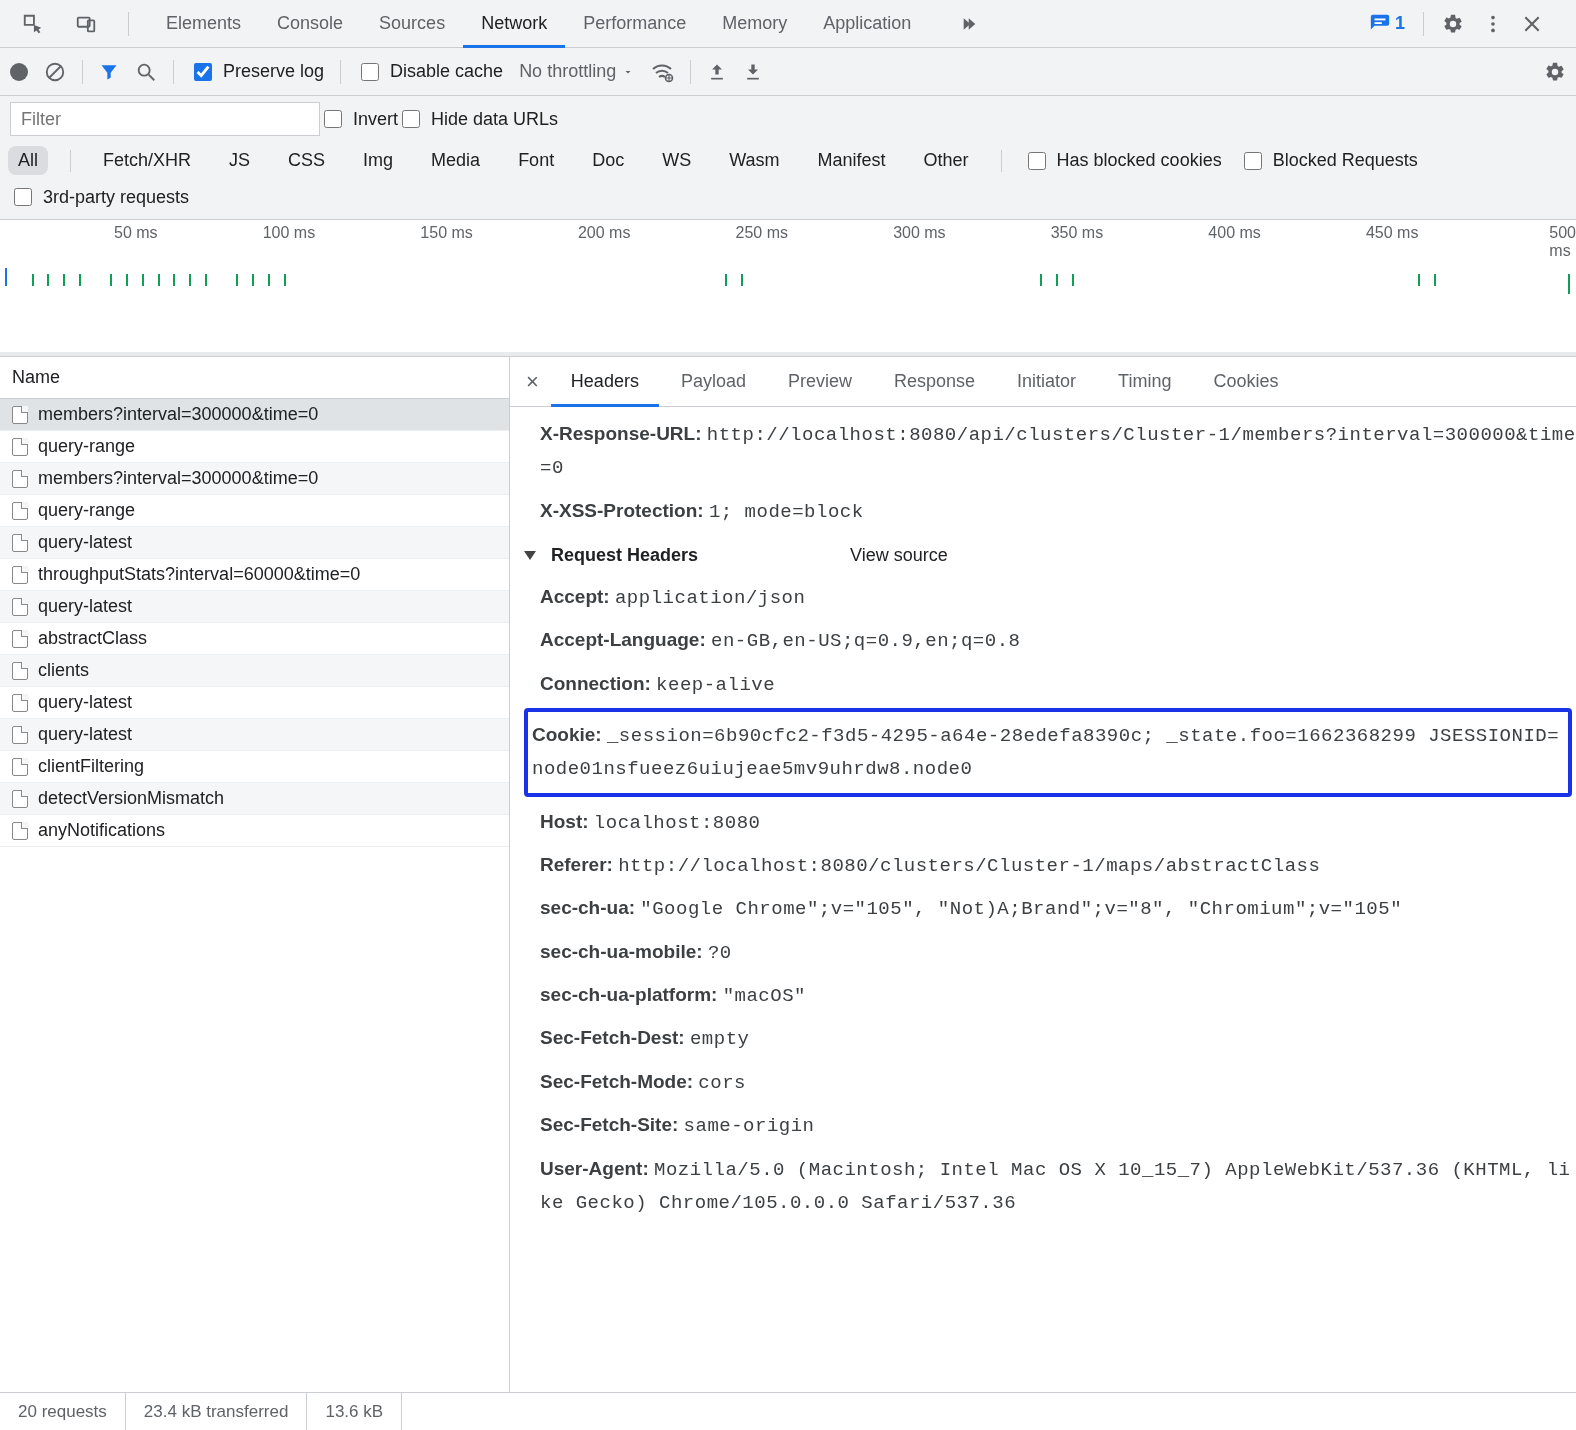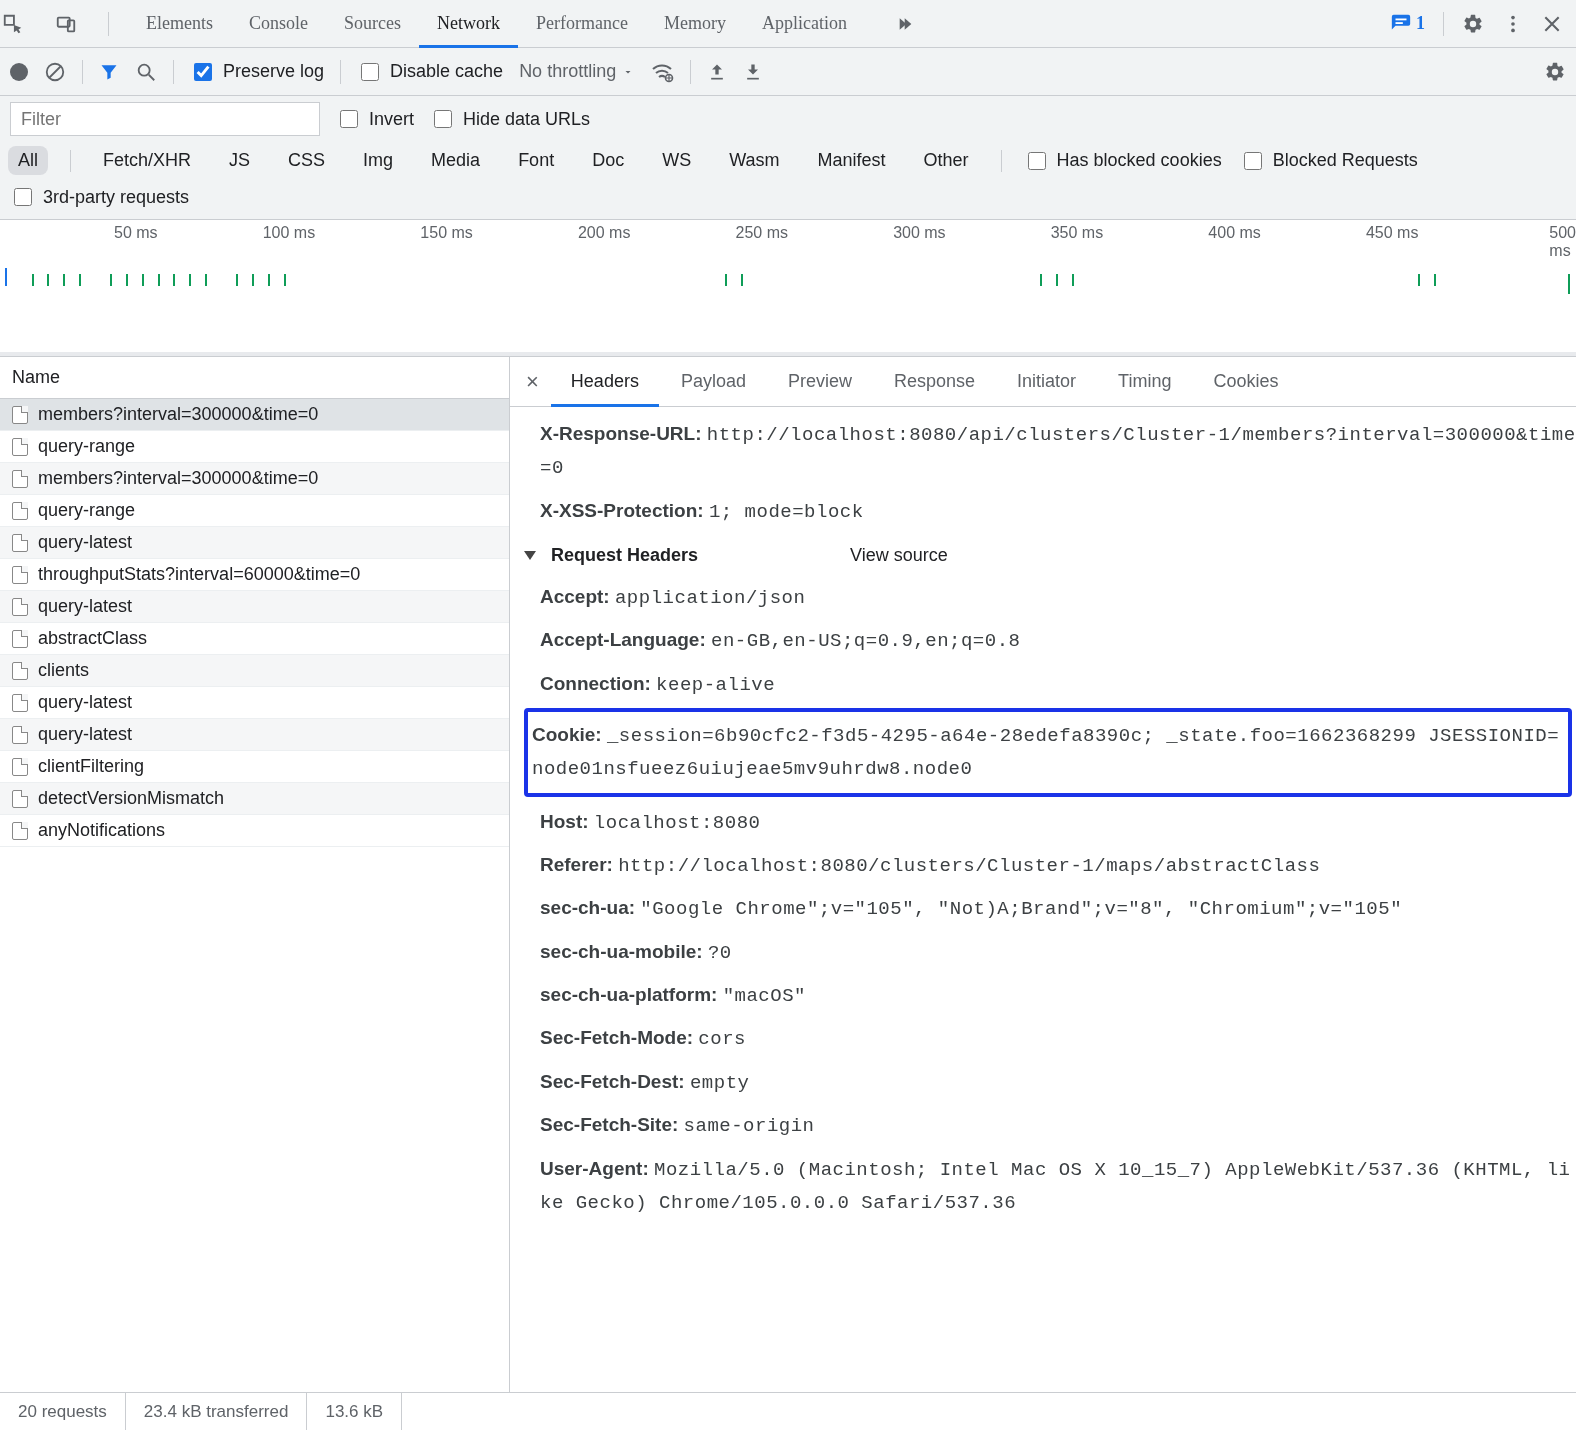--- a/index.html
+++ b/index.html
@@ -13,21 +13,21 @@
     --blue:#1a73e8;
     --blue-highlight:#1a33e8;
     --mono:Menlo,"Courier New",monospace;
     --sans:"Helvetica Neue",Arial,sans-serif;
   }
   *{box-sizing:border-box;}
   html,body{margin:0;padding:0;width:1576px;height:1430px;font-family:var(--sans);font-size:18px;color:var(--text);background:var(--panel);}
   body{display:flex;flex-direction:column;overflow:hidden;}
 
   
-  .topbar{display:flex;align-items:center;height:48px;border-bottom:1px solid var(--border);background:var(--bg);padding:0 2px;gap:19px;font-family:Liberation Serif, serif;}
+  .topbar{display:flex;align-items:center;height:48px;border-bottom:1px solid var(--border);background:var(--bg);padding:0 22px;gap:19px;}
   .top-icon{width:34px;text-align:center;color:var(--text-dim);cursor:pointer;}
   .top-tabs{display:flex;align-items:stretch;height:100%;}
   .top-tab{padding:0 18px;display:flex;align-items:center;color:var(--text-dim);cursor:pointer;white-space:nowrap;position:relative;}
   .top-tab.active{color:var(--text);}
   .top-tab.active::after{content:"";position:absolute;left:0;right:0;bottom:-1px;height:3px;background:var(--blue);}
   .more-tabs{padding:0 14px;display:flex;align-items:center;color:var(--text-dim);cursor:pointer;}
   .top-right{margin-left:auto;display:flex;align-items:center;gap:18px;padding-right:12px;}
   .badge-msg{display:flex;align-items:center;gap:4px;color:var(--blue);font-weight:600;}
   .badge-msg svg{width:22px;height:22px;fill:var(--blue);}
   .vsep{width:1px;height:24px;background:var(--border);}
@@ -36,21 +36,21 @@
   .toolbar2{display:flex;align-items:center;height:48px;border-bottom:1px solid var(--border);background:var(--bg);padding:0 10px;gap:16px;}
   .tb-icon{color:var(--text-dim);cursor:pointer;display:flex;align-items:center;}
   .record-dot{width:18px;height:18px;border-radius:50%;background:#5f6368;}
   .cb{display:flex;align-items:center;gap:8px;cursor:pointer;}
   .cb input{width:18px;height:18px;accent-color:var(--blue);}
   .throttle{display:flex;align-items:center;gap:6px;cursor:pointer;color:var(--text-dim);}
   .spacer{flex:1;}
 
   
   .filterrow{display:flex;flex-direction:column;background:var(--bg);border-bottom:1px solid var(--border);}
-  .filterrow1{display:flex;align-items:center;gap:16px;padding:6px 10px;}
+  .filterrow1{display:flex;align-items:center;gap:0;padding:6px 10px;}
   .filter-input{width:310px;height:34px;border:1px solid var(--border);background:var(--panel);padding:0 10px;font-size:18px;color:var(--text-dim);}
   .type-row{display:flex;align-items:center;flex-wrap:wrap;gap:18px;padding:4px 8px 10px 8px;}
   .type-pill{padding:4px 10px;border-radius:8px;cursor:pointer;color:var(--text);}
   .type-pill.active{background:#dadce0;}
   .type-sep{width:1px;height:22px;background:var(--border);margin:0 4px;}
   .third-row{display:flex;align-items:center;gap:10px;padding:0 10px 10px 10px;}
 
   
   .timeline{height:136px;border-bottom:4px solid #e8eaed;background:var(--panel);position:relative;overflow:hidden;}
   .timeline-ruler{display:flex;justify-content:flex-start;padding-top:4px;font-size:16px;color:var(--text-dim);position:relative;height:26px;}
@@ -392,22 +392,22 @@
         <div class="hdr-line"><span class="hdr-key">Accept-Language:</span> <span class="hdr-val">en-GB,en-US;q=0.9,en;q=0.8</span></div>
         <div class="hdr-line"><span class="hdr-key">Connection:</span> <span class="hdr-val">keep-alive</span></div>
         <div class="highlight-box">
           <div class="hdr-line" style="margin: 0px;"><span class="hdr-key">Cookie:</span> <span class="hdr-val">_session=6b90cfc2-f3d5-4295-a64e-28edefa8390c; _state.foo=1662368299 JSESSIONID=node01nsfueez6uiujeae5mv9uhrdw8.node0</span></div>
         </div>
         <div class="hdr-line"><span class="hdr-key">Host:</span> <span class="hdr-val">localhost:8080</span></div>
         <div class="hdr-line"><span class="hdr-key">Referer:</span> <span class="hdr-val">http://localhost:8080/clusters/Cluster-1/maps/abstractClass</span></div>
         <div class="hdr-line"><span class="hdr-key">sec-ch-ua:</span> <span class="hdr-val">"Google Chrome";v="105", "Not)A;Brand";v="8", "Chromium";v="105"</span></div>
         <div class="hdr-line"><span class="hdr-key">sec-ch-ua-mobile:</span> <span class="hdr-val">?0</span></div>
         <div class="hdr-line"><span class="hdr-key">sec-ch-ua-platform:</span> <span class="hdr-val">"macOS"</span></div>
+        <div class="hdr-line"><span class="hdr-key">Sec-Fetch-Dest:</span> <span class="hdr-val">empty</span></div>
         <div class="hdr-line"><span class="hdr-key">Sec-Fetch-Mode:</span> <span class="hdr-val">cors</span></div>
-        <div class="hdr-line"><span class="hdr-key">Sec-Fetch-Dest:</span> <span class="hdr-val">empty</span></div>
         <div class="hdr-line"><span class="hdr-key">Sec-Fetch-Site:</span> <span class="hdr-val">same-origin</span></div>
         <div class="hdr-line"><span class="hdr-key">User-Agent:</span> <span class="hdr-val">Mozilla/5.0 (Macintosh; Intel Mac OS X 10_15_7) AppleWebKit/537.36 (KHTML, like Gecko) Chrome/105.0.0.0 Safari/537.36</span></div>
       </div>
   </div>
 </div>
 
 <div class="status">
   <span>20 requests</span>
   <span>23.4 kB transferred</span>
   <span>13.6 kB</span>

